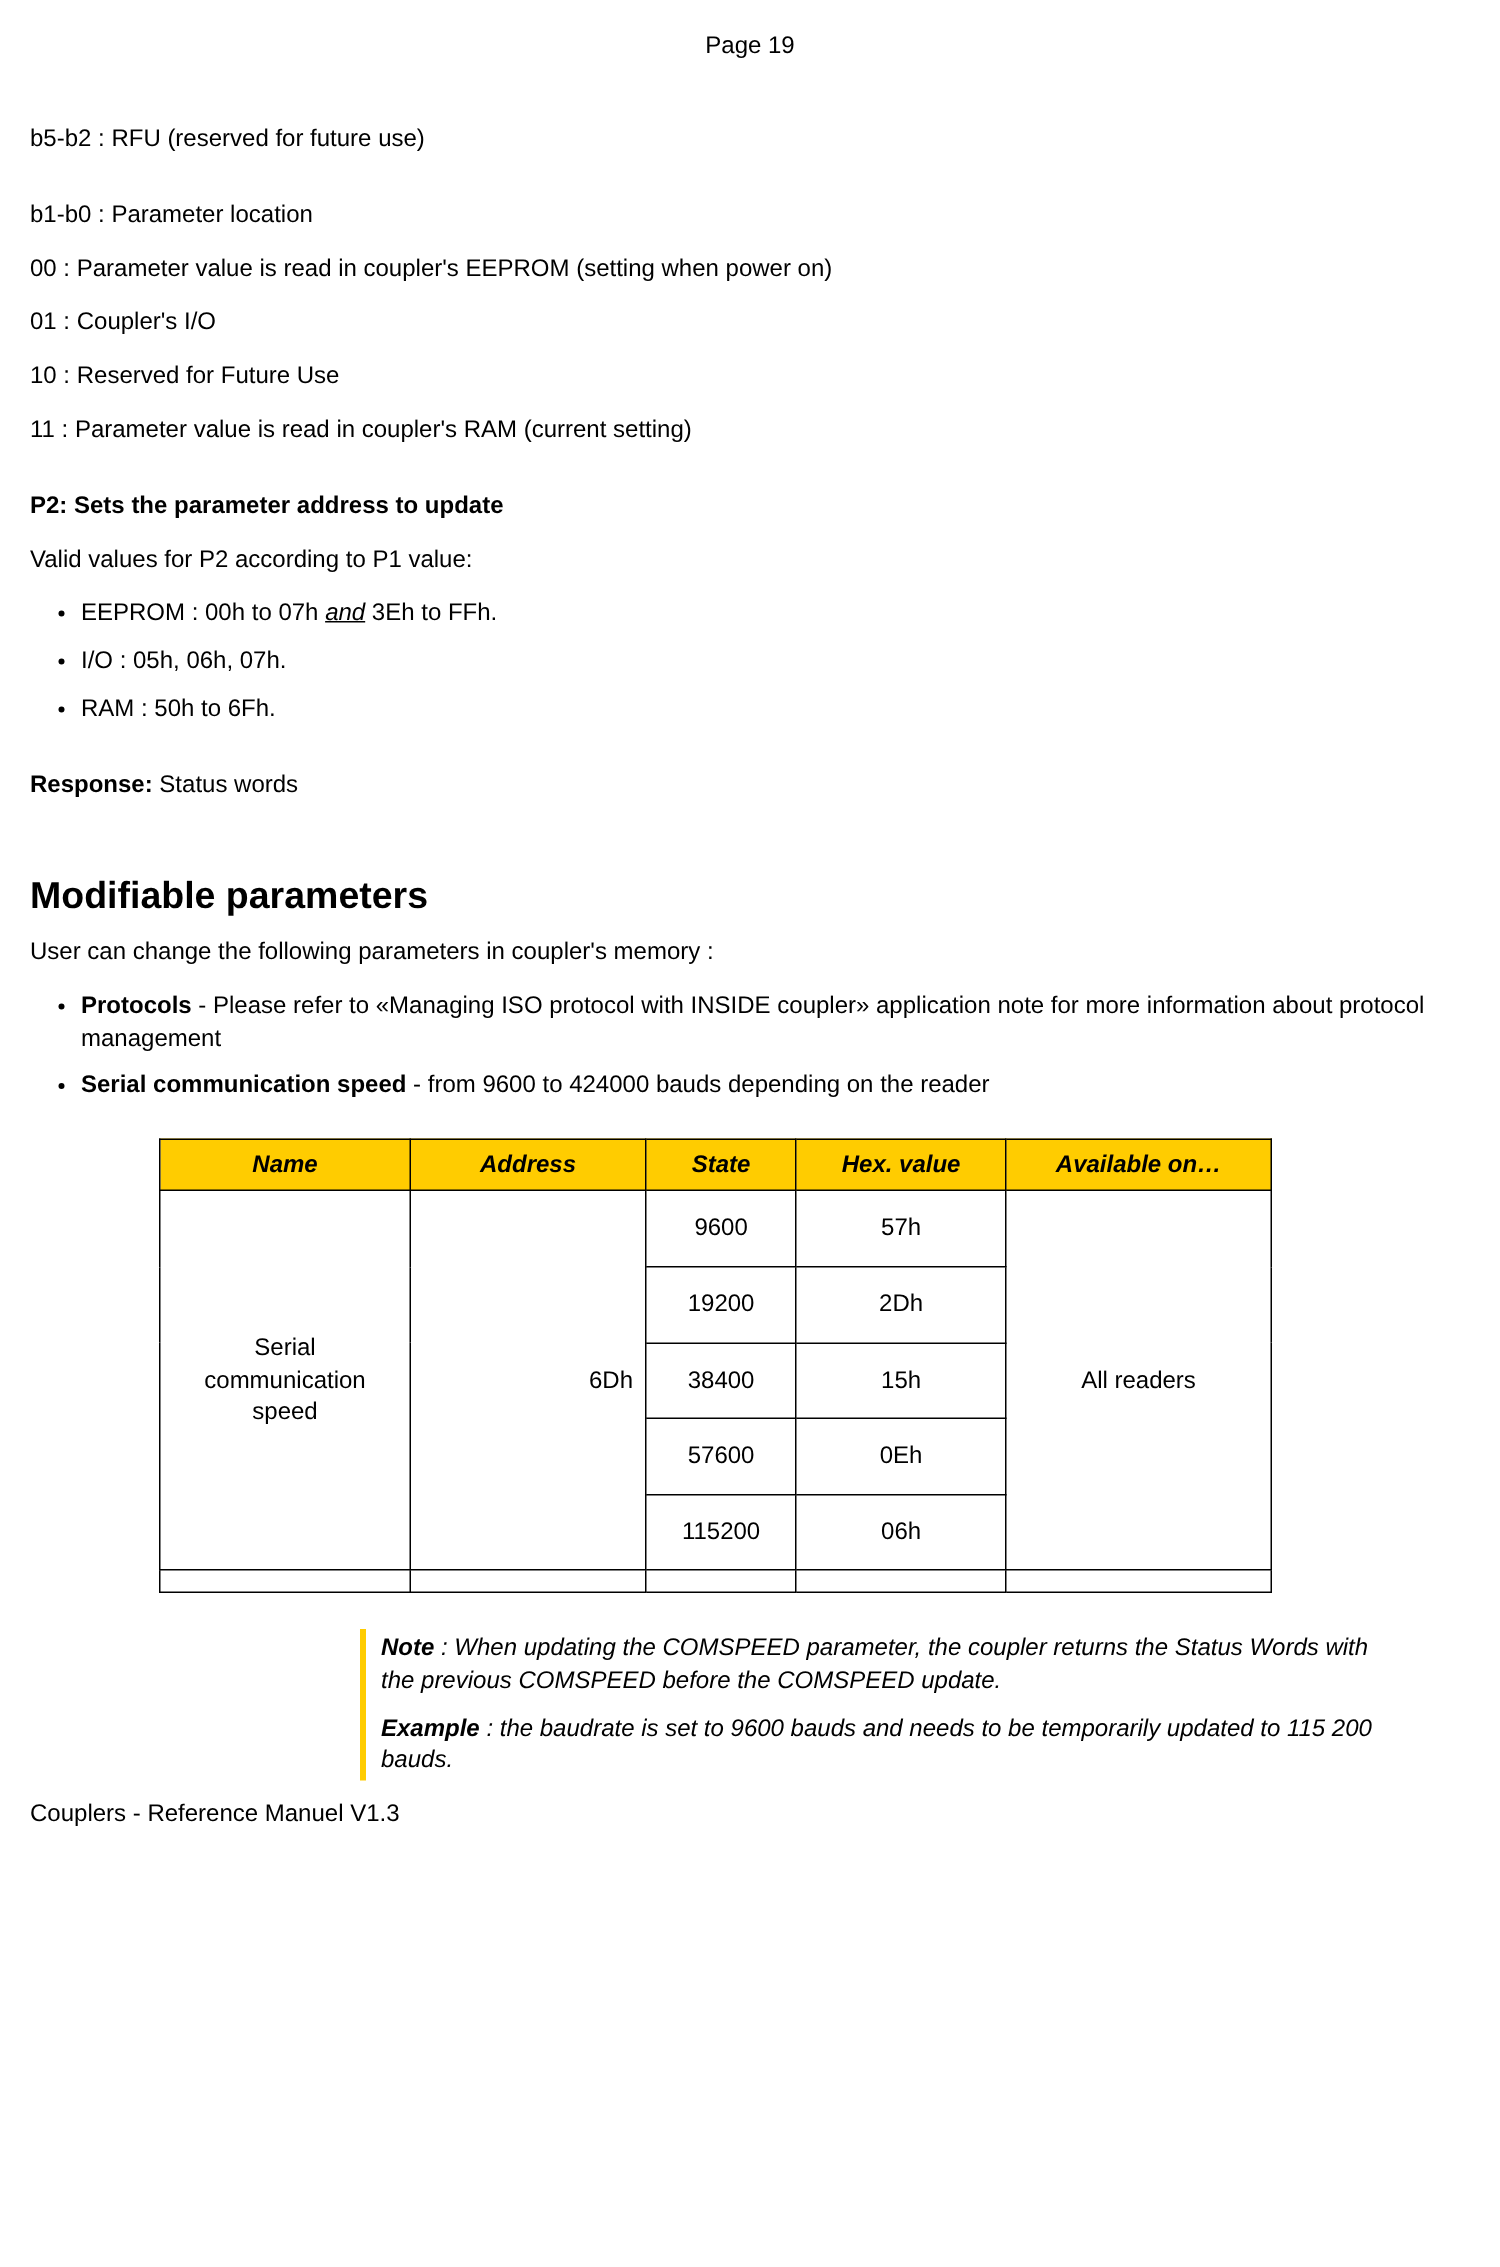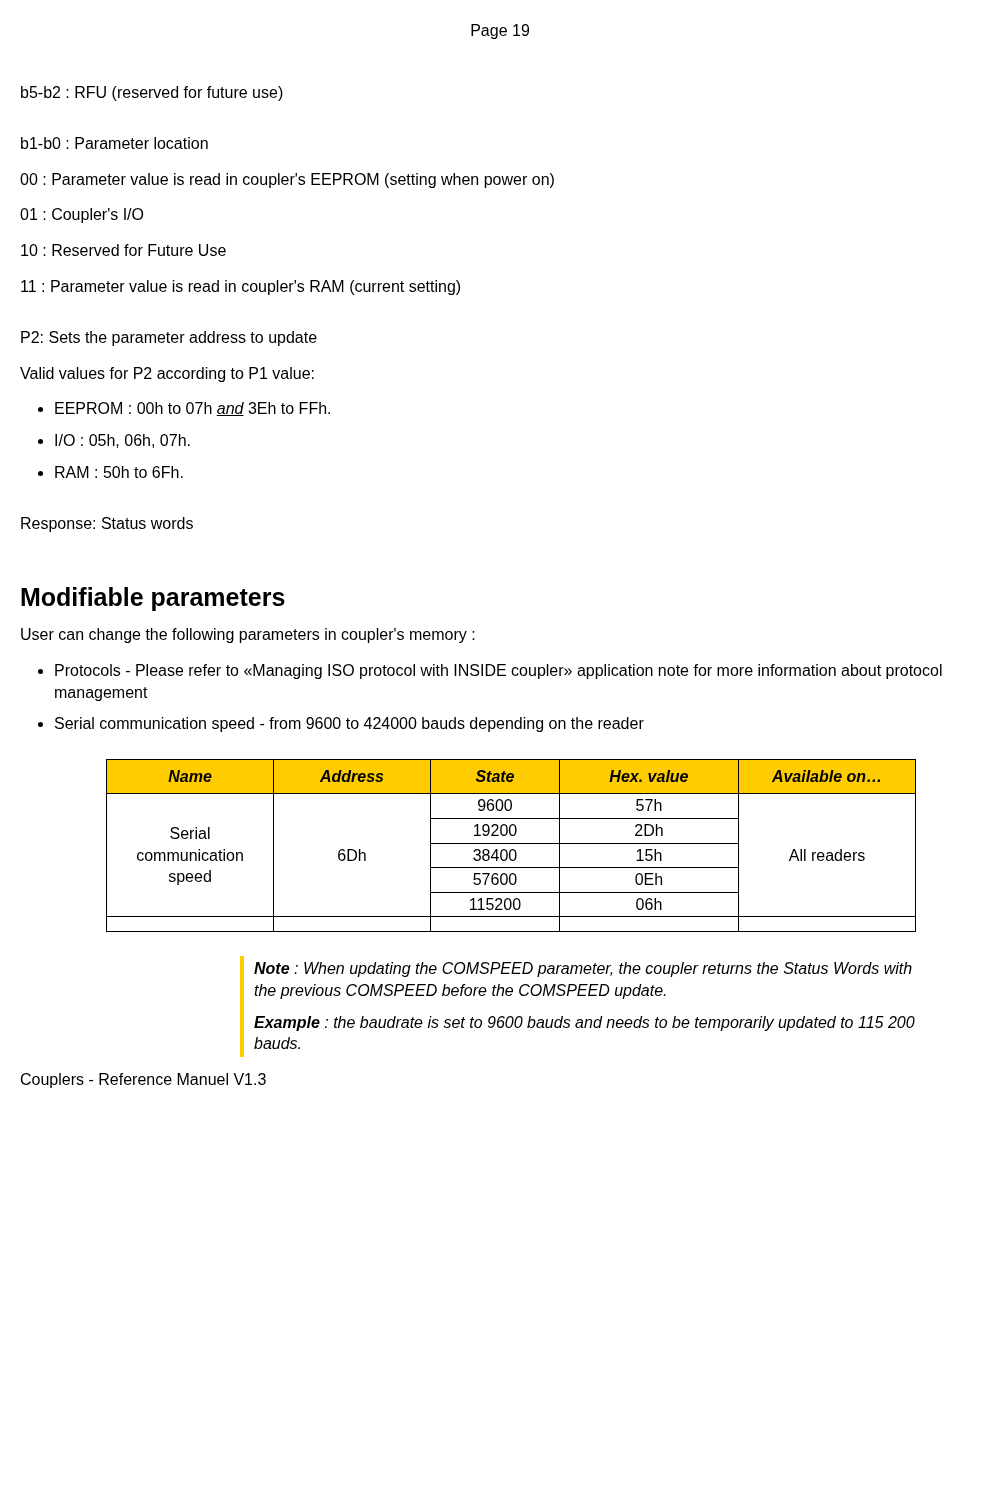--- a/index.html
+++ b/index.html
@@ -31,34 +31,34 @@
     font-family: Arial, Helvetica, sans-serif;
     font-weight: bold;
     font-size: 25px;
     margin: 46px 0 10px 0;
   }
   .tbl-wrap {
     margin: 24px 0 24px 86px;
   }
   table.param-table {
     border-collapse: collapse;
-    width: 810px;
+    width: 742px;
   }
   table.param-table th {
     background: #ffcc00;
     font-style: italic;
     font-weight: bold;
     border: 1.5px solid #000;
     padding: 6px 8px;
     font-size: 16px;
     text-align: center;
   }
   table.param-table td {
     border: 1.5px solid #000;
-    padding: 1px 8px;
+    padding: 14px 8px;
     text-align: center;
     font-size: 16px;
     vertical-align: middle;
   }
   table.param-table td.empty-td {
     height: 14px;
     padding: 0;
   }
   .note-block {
     margin: 20px 0 0 220px;
@@ -68,21 +68,21 @@
     width: 670px;
   }
   .note-block .np {
     margin: 0 0 10px 0;
   }
   .note-block .np:last-child { margin-bottom: 0; }
   .footer {
     margin-top: 12px;
     font-size: 16px;
   }
-  .b { font-weight: normal; }
+  .b { font-weight: bold; }
   .i { font-style: italic; text-decoration: underline; }
   .bi { font-weight: bold; font-style: italic; }
 </style>
 </head>
 <body>
 
 <div class="page-number">Page 19</div>
 
 <p class="para">b5-b2 : RFU (reserved for future use)</p>
 
@@ -124,21 +124,21 @@
         <th>Name</th>
         <th>Address</th>
         <th>State</th>
         <th>Hex. value</th>
         <th>Available on…</th>
       </tr>
     </thead>
     <tbody>
       <tr>
         <td rowspan="5" style="width:150px;">Serial communication speed</td>
-        <td rowspan="5" style="width:140px;">6Dh</td>
+        <td rowspan="5" style="width:140px;text-align:right;">6Dh</td>
         <td>9600</td>
         <td>57h</td>
         <td rowspan="5" style="width:160px;">All readers</td>
       </tr>
       <tr>
         <td>19200</td>
         <td>2Dh</td>
       </tr>
       <tr>
         <td>38400</td>

